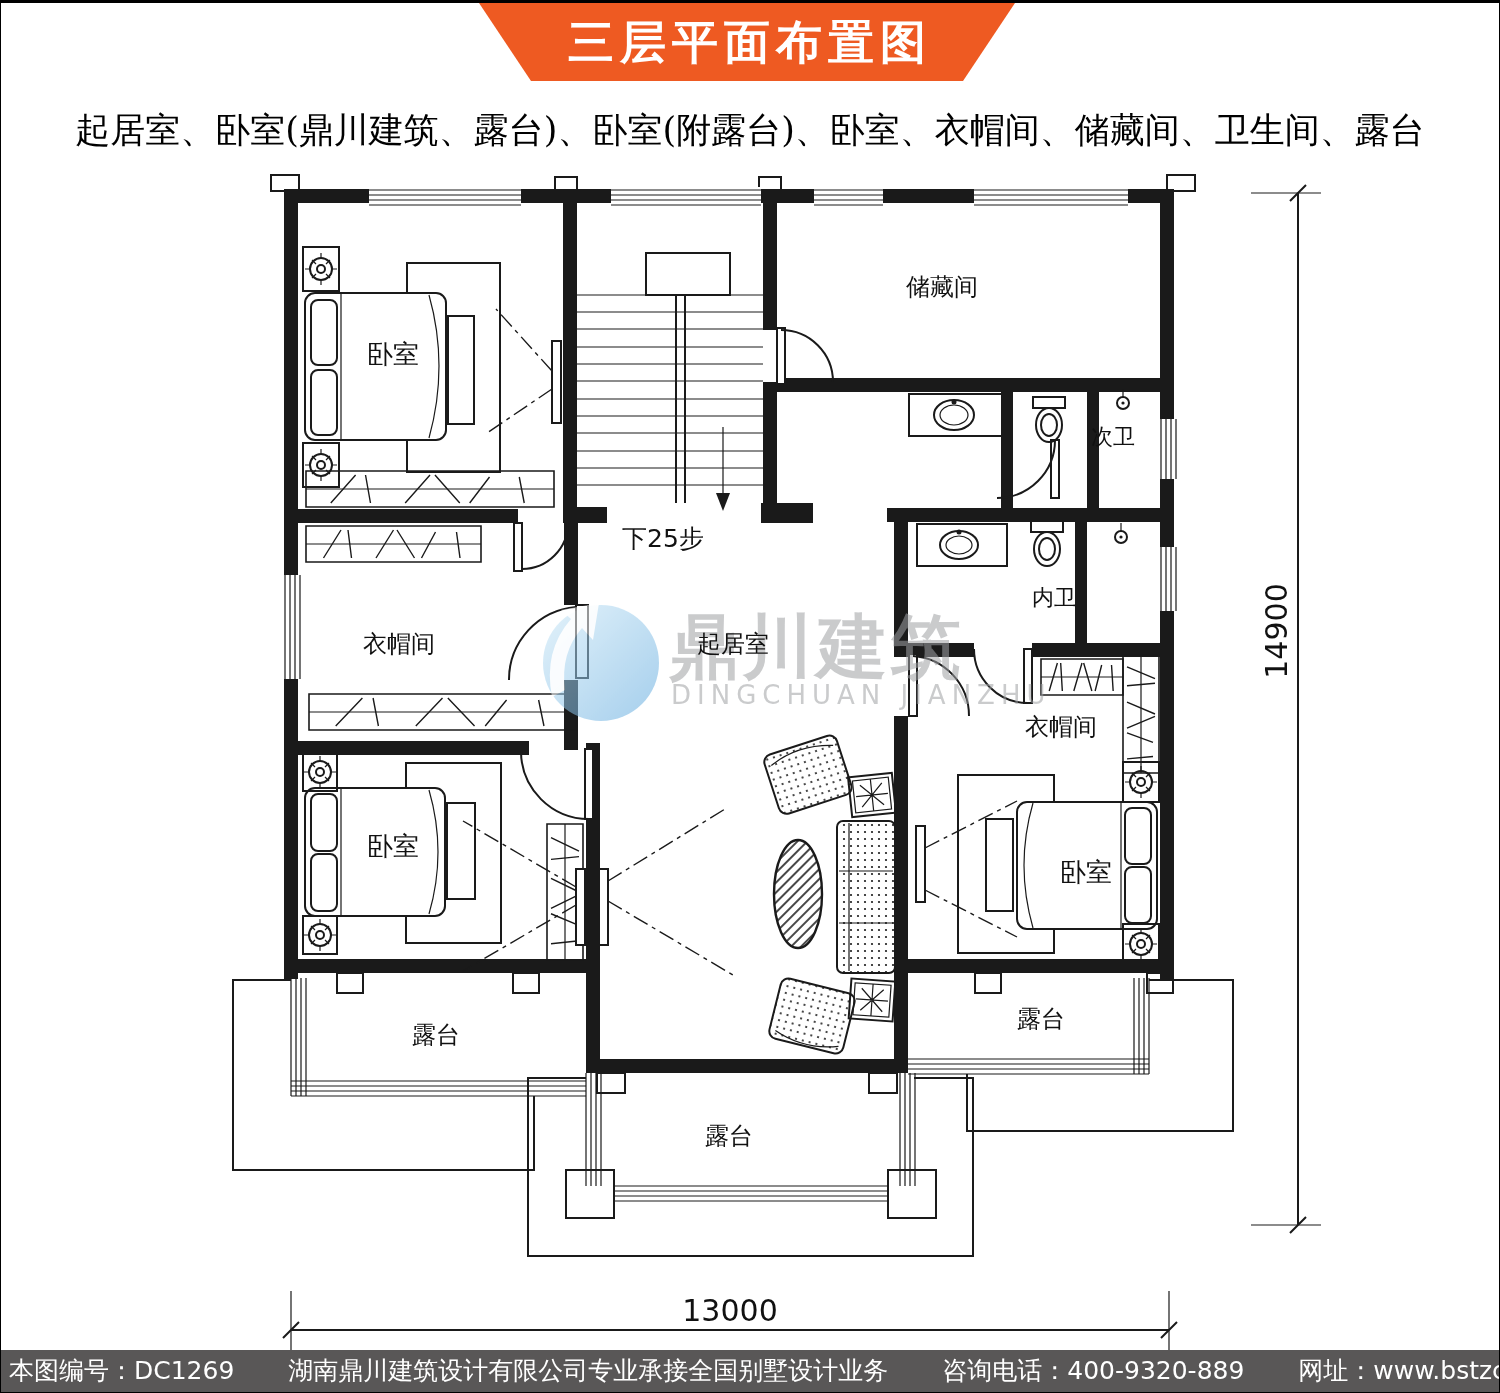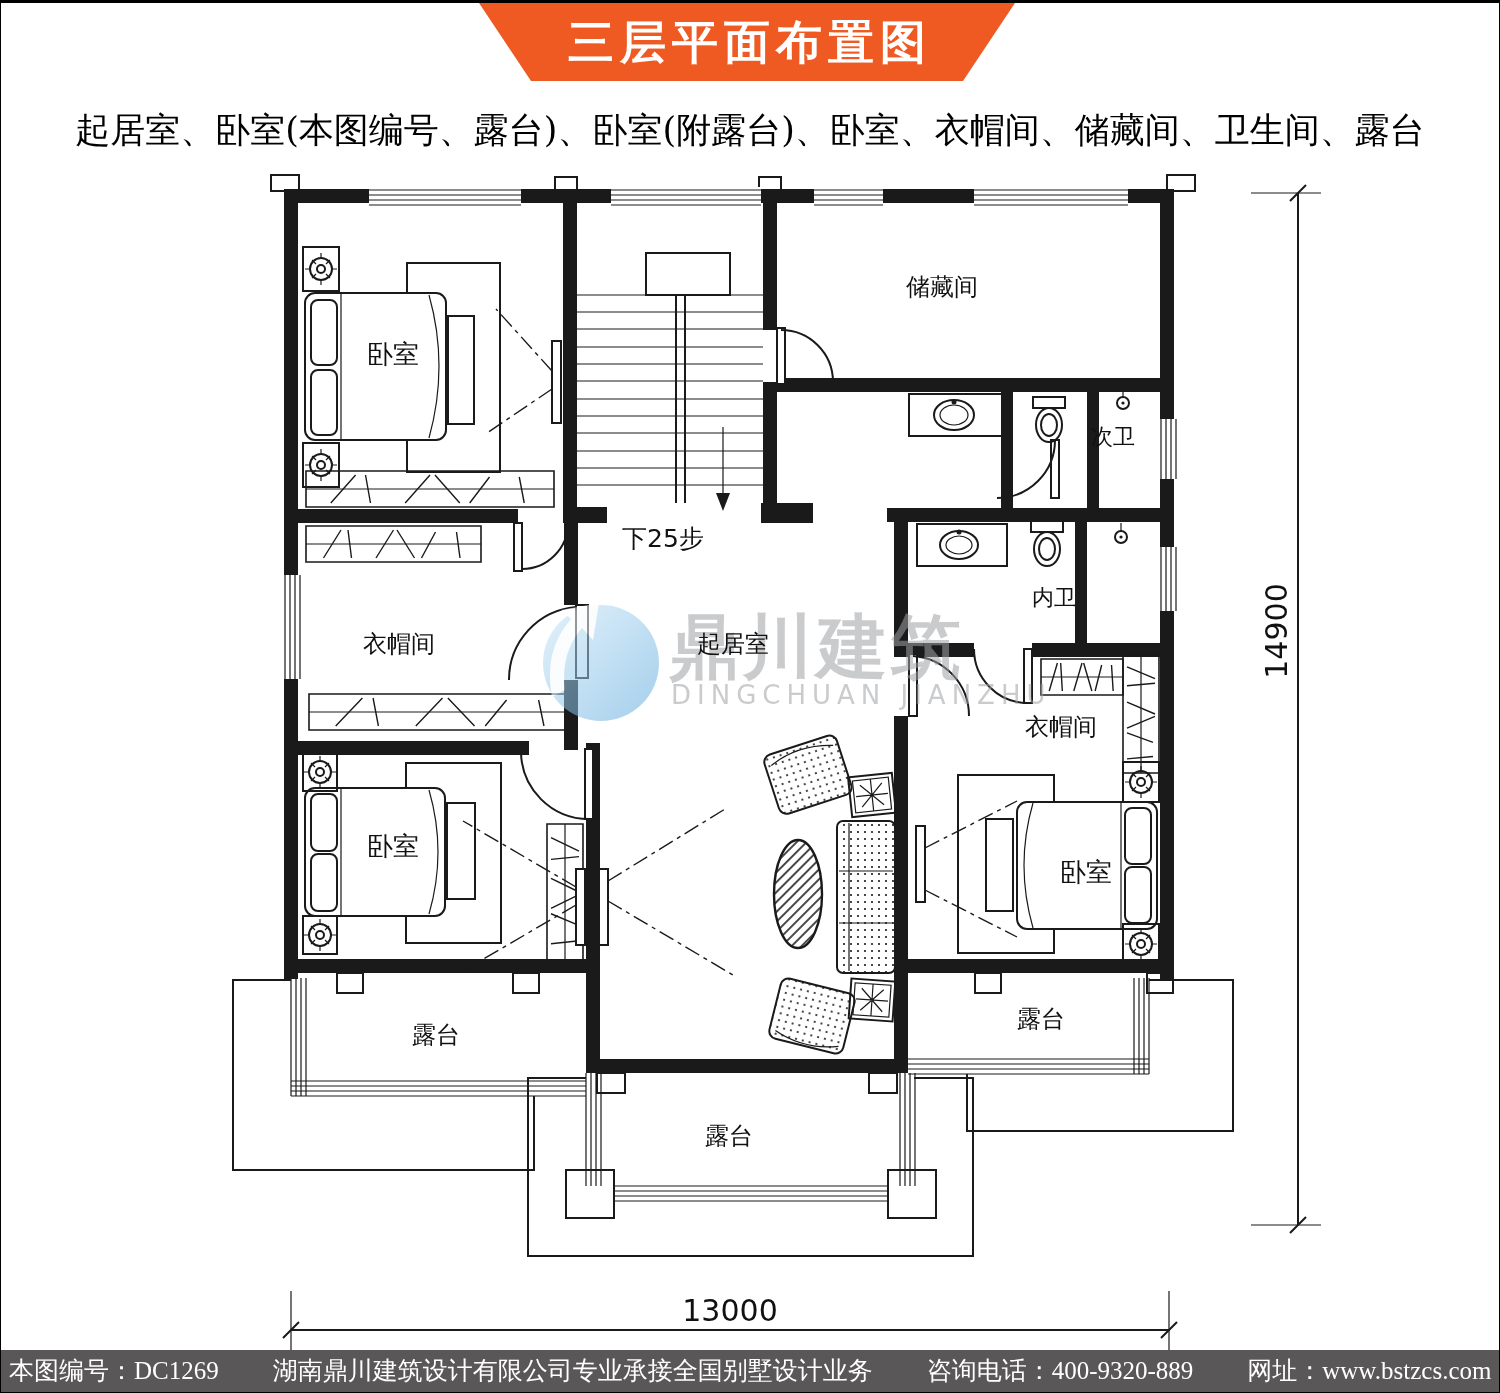--- a/index.html
+++ b/index.html
@@ -10,21 +10,21 @@
   .banner-shape{position:absolute;top:0;left:0;width:100%;height:78px;
         background:#ee5a22;clip-path:polygon(478px 0,1014px 0,962px 78px,530px 78px);}
   .banner-title{position:absolute;top:0;left:0;width:100%;height:78px;line-height:78px;
         text-align:center;color:#fff;font-size:46px;font-weight:bold;letter-spacing:6px;}
   .subtitle{position:absolute;top:104px;left:0;width:100%;text-align:center;
         font-family:"DejaVu Serif","Liberation Serif",serif;font-size:35px;color:#000;}
   .plan-svg{position:absolute;top:0;left:0;}
   .footer{position:absolute;bottom:0;left:0;width:100%;height:42px;background:#595757;
         color:#fff;font-size:25px;line-height:42px;white-space:nowrap;padding-left:8px;
         box-sizing:border-box;}
-  .footer span{margin-right:46px;font-family:Liberation Serif, serif;}
+  .footer span{margin-right:46px;}
   
   .w{fill:#1a1a1a;stroke:none;}
   .ln{fill:none;stroke:#1a1a1a;stroke-width:2;}
   .lnw{fill:#fff;stroke:#1a1a1a;stroke-width:2;}
   .th{fill:none;stroke:#1a1a1a;stroke-width:1.2;}
   .dd{fill:none;stroke:#1a1a1a;stroke-width:1.4;stroke-dasharray:16 5 4 5;}
   .blk{fill:#1a1a1a;stroke:none;}
   .winbg{fill:#fff;stroke:none;}
   text.lbl{fill:#111;text-anchor:middle;font-family:"DejaVu Sans",sans-serif;}
   text.dim{fill:#111;text-anchor:middle;font-family:"DejaVu Sans",sans-serif;font-size:30px;}
@@ -309,21 +309,21 @@
       <text class="dim" x="729" y="1318">13000</text>
       <text class="dim" transform="translate(1286,628) rotate(-90)">14900</text>
     </g>
   </svg>
 
   <div class="banner">
     <div class="banner-shape"></div>
     <div class="banner-title">三层平面布置图</div>
   </div>
 
-  <div class="subtitle">起居室、卧室(本图编号、露台)、卧室(附露台)、卧室、衣帽间、储藏间、卫生间、露台</div>
+  <div class="subtitle">起居室、卧室(鼎川建筑、露台)、卧室(附露台)、卧室、衣帽间、储藏间、卫生间、露台</div>
 
   <div class="footer">
     <span>本图编号：DC1269</span>
     <span>湖南鼎川建筑设计有限公司专业承接全国别墅设计业务</span>
     <span>咨询电话：400-9320-889</span>
     <span>网址：www.bstzcs.com</span>
   </div>
 
 </div>
 

